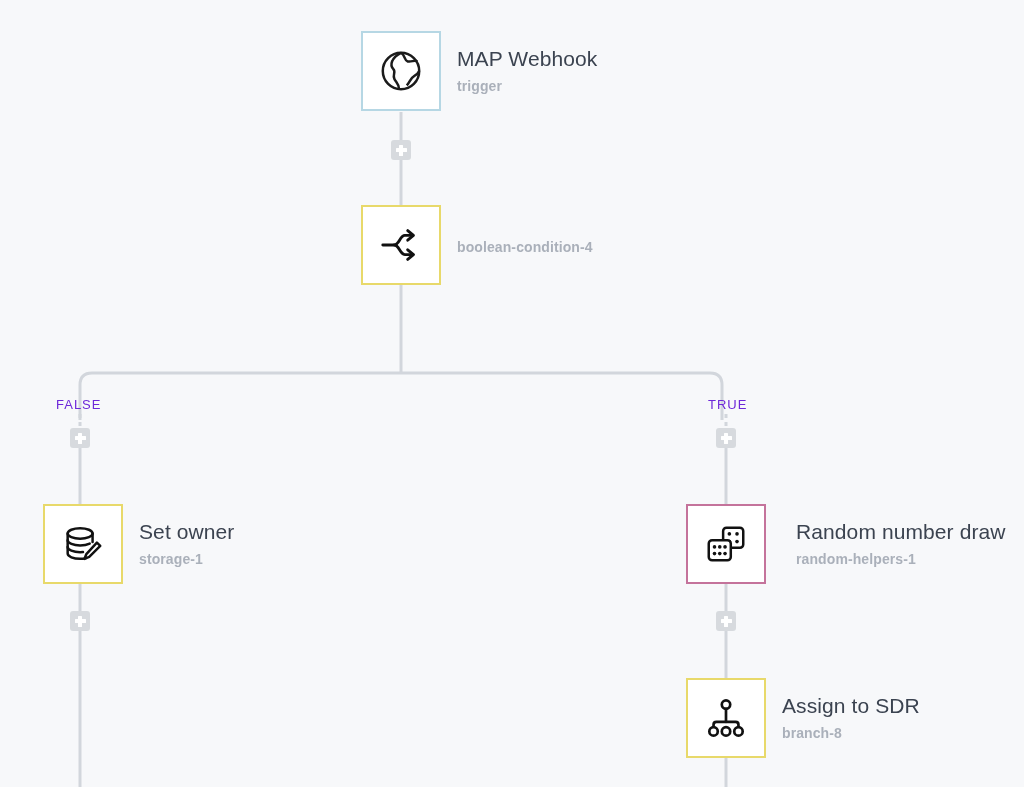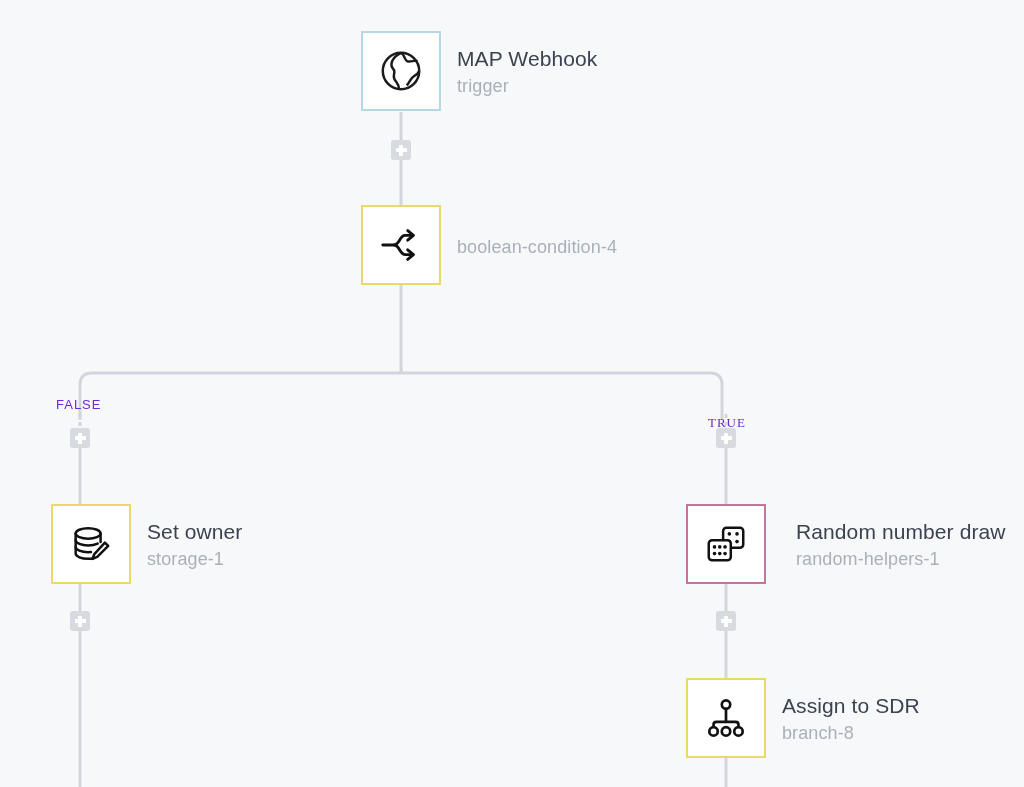--- a/index.html
+++ b/index.html
@@ -57,24 +57,24 @@
     white-space: nowrap;
   }
   .node-title {
     font-size: 21px;
     line-height: 26px;
     color: #3b4350;
     font-weight: 400;
     letter-spacing: 0.1px;
   }
   .node-sub {
-    font-size: 18px;
+    font-size: 14px;
     line-height: 22px;
     color: #aab0ba;
-    font-weight: 400;
+    font-weight: 700;
     margin-top: 3px;
     letter-spacing: 0.1px;
   }
   
   .plus-btn {
     position: absolute;
     width: 20px;
     height: 20px;
     border-radius: 3px;
     background: #d7dade;
@@ -159,21 +159,21 @@
           <path d="M31 9 L37 14 L31 19" fill="none" stroke="#111" stroke-width="3" stroke-linecap="round" stroke-linejoin="round"></path>
           <path d="M31 29 L37 34 L31 39" fill="none" stroke="#111" stroke-width="3" stroke-linecap="round" stroke-linejoin="round"></path>
         </svg>
       </span>
     </div>
     <div class="node-text">
       <div class="node-sub">boolean-condition-4</div>
     </div>
   </div>
 
-  <div class="node" style="left:51px; top:504px;">
+  <div class="node" style="left:43px; top:504px;">
     <div class="node-box" style="border-color:#e8d96a;">
       <span>
         <svg width="46" height="46" viewBox="0 0 48 48">
           <ellipse cx="21" cy="13" rx="13" ry="5.5" fill="none" stroke="#111" stroke-width="2.6"></ellipse>
           <path d="M8 13 L8 34 C8 37 14 39.5 21 39.5 C23 39.5 25 39.3 26.6 39" fill="none" stroke="#111" stroke-width="2.6" stroke-linecap="round"></path>
           <path d="M34 13 L34 22" fill="none" stroke="#111" stroke-width="2.6" stroke-linecap="round"></path>
           <path d="M8 20 C8 23 14 25.5 21 25.5 C25 25.5 28.5 24.7 31 23.5" fill="none" stroke="#111" stroke-width="2.6" stroke-linecap="round"></path>
           <path d="M8 27 C8 30 14 32.5 21 32.5 C22 32.5 23 32.45 24 32.35" fill="none" stroke="#111" stroke-width="2.6" stroke-linecap="round"></path>
           <path d="M38.5 22.5 L42 26 L30.5 37.5 L25.5 39.5 L27.5 34.5 Z" fill="none" stroke="#111" stroke-width="2.6" stroke-linejoin="round"></path>
         </svg>
@@ -223,21 +223,21 @@
         </svg>
       </span>
     </div>
     <div class="node-text">
       <div class="node-title">Assign to SDR</div>
       <div class="node-sub">branch-8</div>
     </div>
   </div>
 
   <div class="branch-label" style="left:56px; top:397px;">FALSE</div>
-  <div class="branch-label" style="left:708px; top:415px;font-family:Liberation Serif, serif;">TRUE</div>
+  <div class="branch-label" style="left:708px; top:397px;">TRUE</div>
 
   <div class="plus-btn" style="left:391px; top:140px;"></div>
   <div class="plus-btn" style="left:70px; top:428px;"></div>
   <div class="plus-btn" style="left:716px; top:428px;"></div>
   <div class="plus-btn" style="left:70px; top:611px;"></div>
   <div class="plus-btn" style="left:716px; top:611px;"></div>
 
 </div>
 
 </body></html>

